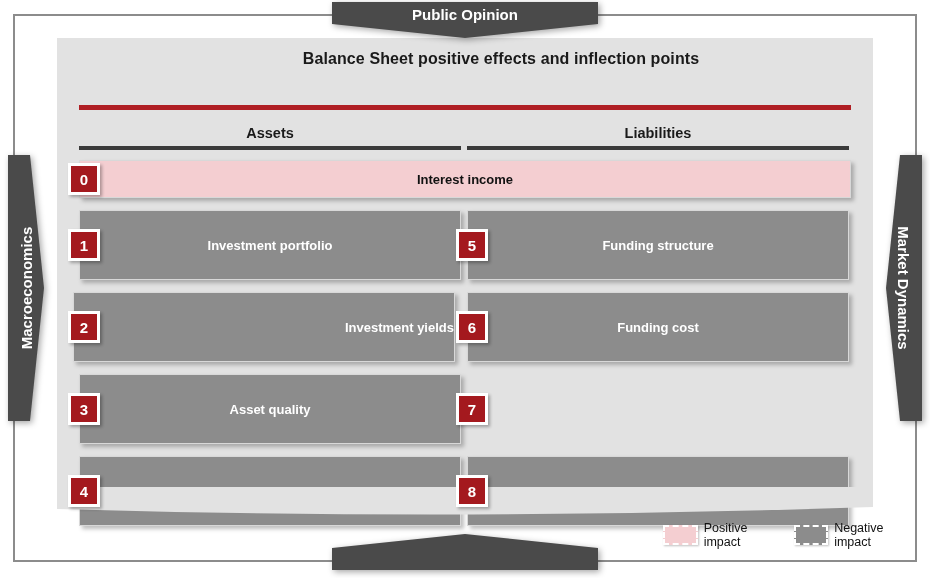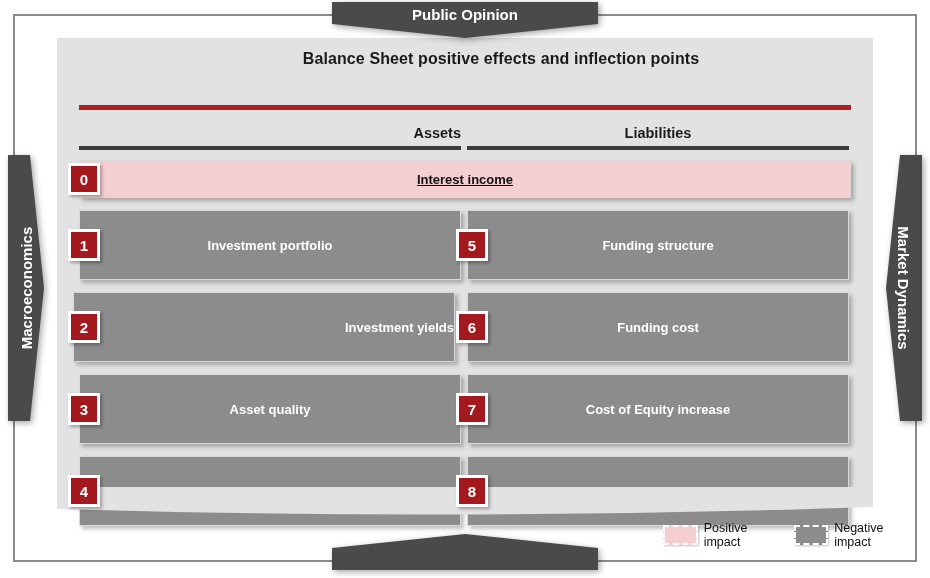--- a/index.html
+++ b/index.html
@@ -57,21 +57,21 @@
   }
 
   .col-head{
     position:absolute;
     top:87px;
     text-align:center;
     font-size:14.5px;
     font-weight:bold;
     color:#1a1a1a;
   }
-  .col-head.assets{left:22px;width:382px;text-align:right;}
+  .col-head.assets{left:22px;width:382px;}
   .col-head.liab{left:410px;width:382px;}
   .col-rule{
     position:absolute;
     top:108px;height:4px;
     background:#3a3a3a;
   }
   .col-rule.assets{left:22px;width:382px;}
   .col-rule.liab{left:410px;width:382px;}
 
   
@@ -152,21 +152,21 @@
 
     <div class="panel-title">Balance Sheet positive effects and inflection points</div>
     <div class="title-rule"></div>
 
     <div class="col-head assets">Assets</div>
     <div class="col-rule assets"></div>
 
     <div class="col-head liab">Liabilities</div>
     <div class="col-rule liab"></div>
 
-    <div class="box pos" style="left:22px;top:122px;width:772px;height:38px;text-decoration:underline;">
+    <div class="box pos" style="left:22px;top:122px;width:772px;height:38px;">
       <span class="box-label">Interest income</span>
     </div>
 
     <div class="box neg" style="left:22px;top:172px;width:382px;height:70px;">
       <span class="box-label">Investment portfolio</span>
     </div>
     <div class="box neg" style="left:16px;top:254px;width:382px;height:70px;justify-content:flex-end;">
       <span class="box-label">Investment yields</span>
     </div>
     <div class="box neg" style="left:22px;top:336px;width:382px;height:70px;">
@@ -174,23 +174,20 @@
     </div>
     <div class="box neg" style="left:22px;top:418px;width:382px;height:70px;">
       <span class="box-label">Term transformation</span>
     </div>
 
     <div class="box neg" style="left:410px;top:172px;width:382px;height:70px;">
       <span class="box-label">Funding structure</span>
     </div>
     <div class="box neg" style="left:410px;top:254px;width:382px;height:70px;">
       <span class="box-label">Funding cost</span>
-    </div>
-    <div class="box neg" style="left:410px;top:336px;width:382px;height:70px;">
-      <span class="box-label">Cost of Equity increase</span>
     </div>
     <div class="box neg" style="left:410px;top:418px;width:382px;height:70px;">
       <span class="box-label">Regulatory capital challenge</span>
     </div>
 
     <div class="badge" style="left:11px;top:125px;">
       <span>0</span>
     </div>
     <div class="badge" style="left:11px;top:191px;">
       <span>1</span>

